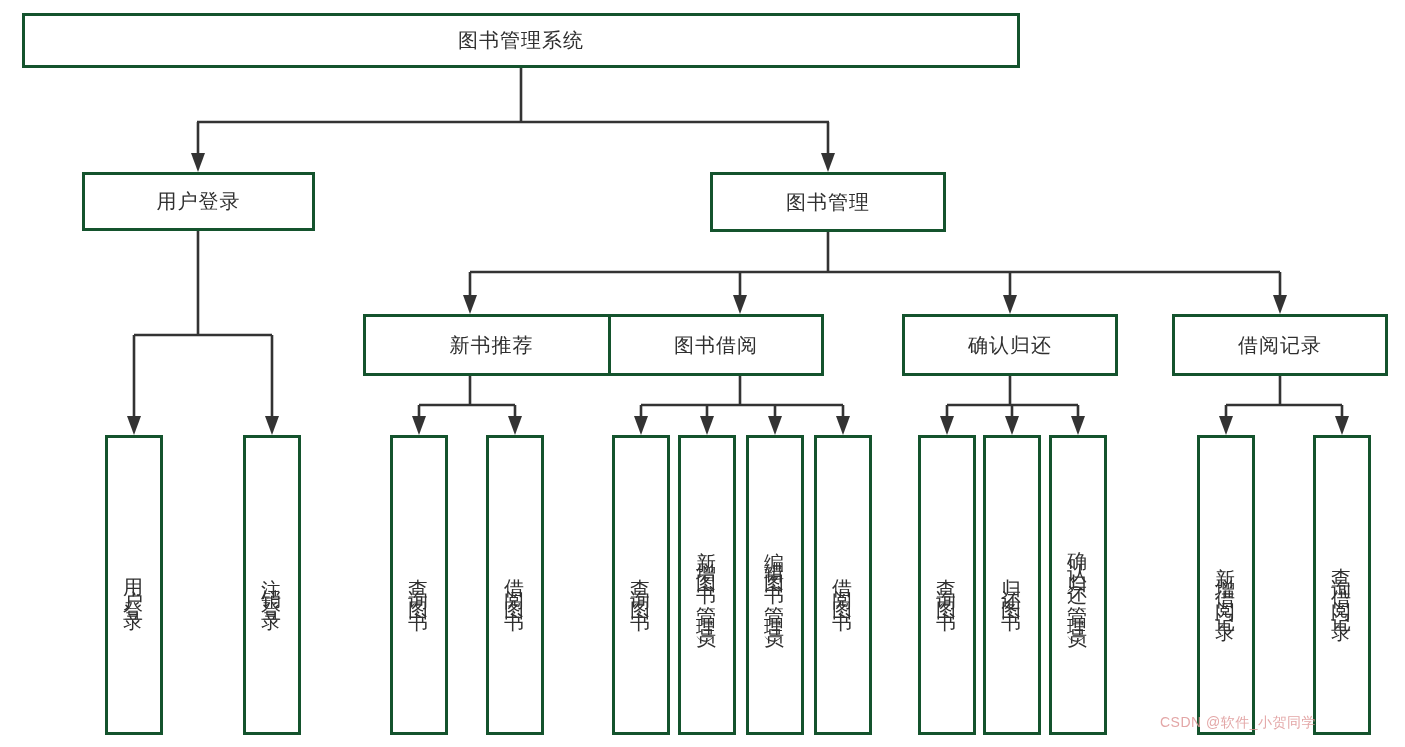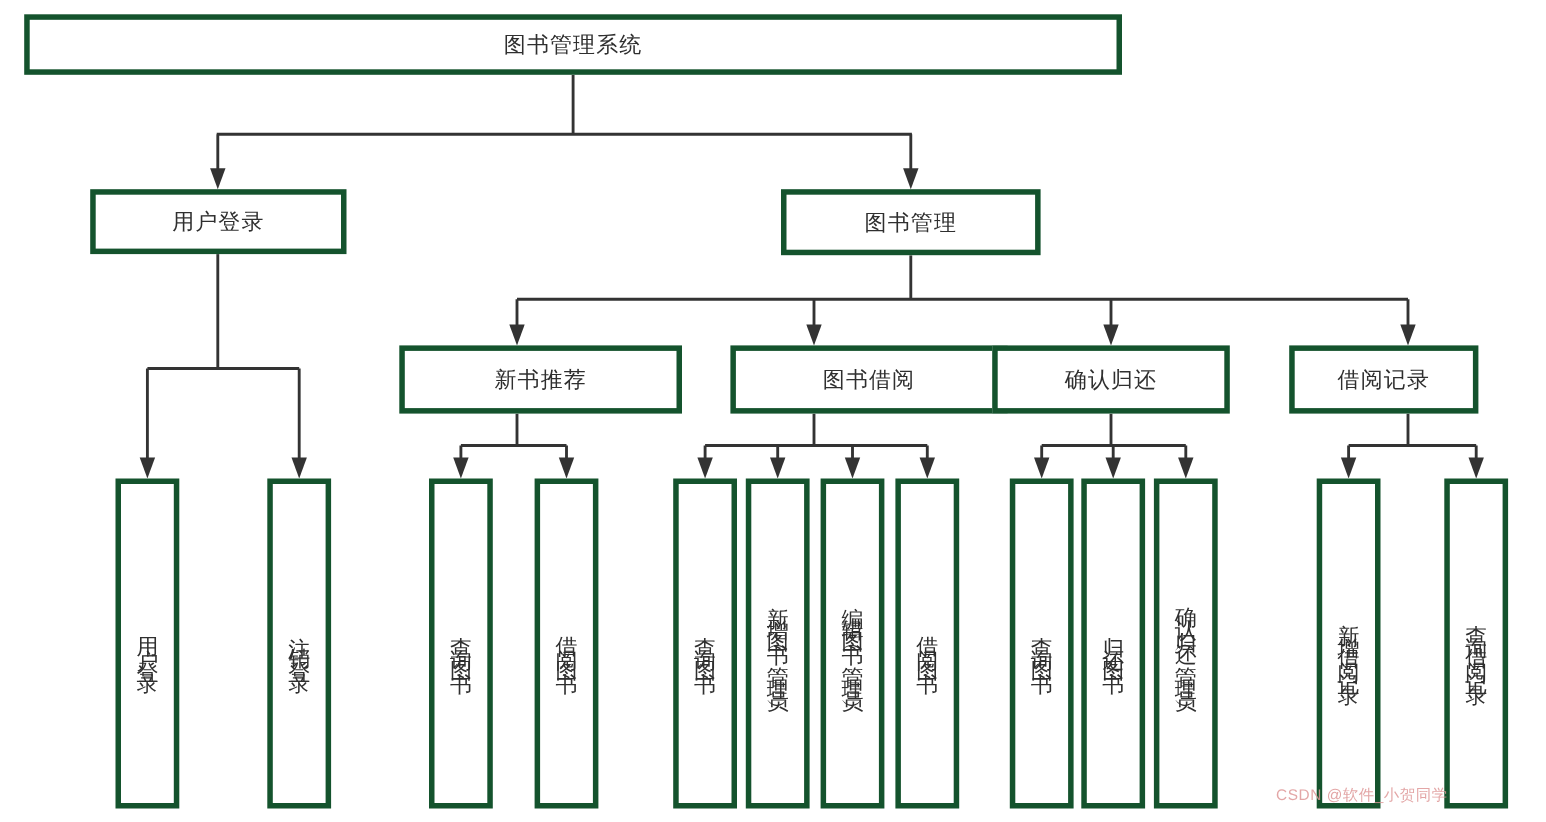--- a/index.html
+++ b/index.html
@@ -7,21 +7,21 @@
     position:relative;
     width:1405px;height:747px;
     background:#ffffff;
     overflow:hidden;
     font-family:"Liberation Sans","DejaVu Sans",sans-serif;
   }
   #wires{position:absolute;left:0;top:0;width:1405px;height:747px;}
   .box{
     position:absolute;
     box-sizing:border-box;
-    border:5px solid #14532d;
+    border:3px solid #14532d;
     background:#ffffff;
     display:flex;
     align-items:center;
     justify-content:center;
     color:#2f2f2f;
   }
   .hlbl{
     font-size:20px;
     letter-spacing:1px;
     white-space:nowrap;
@@ -98,27 +98,27 @@
   <div class="box" style="left:82px;top:172px;width:233px;height:59px">
     <span class="hlbl">用户登录</span>
   </div>
   <div class="box" style="left:710px;top:172px;width:236px;height:60px">
     <span class="hlbl">图书管理</span>
   </div>
 
   <div class="box" style="left:363px;top:314px;width:257px;height:62px">
     <span class="hlbl">新书推荐</span>
   </div>
-  <div class="box" style="left:664px;top:314px;width:252px;height:62px">
+  <div class="box" style="left:608px;top:314px;width:216px;height:62px">
     <span class="hlbl">图书借阅</span>
   </div>
   <div class="box" style="left:902px;top:314px;width:216px;height:62px">
     <span class="hlbl">确认归还</span>
   </div>
-  <div class="box" style="left:1172px;top:314px;width:172px;height:62px">
+  <div class="box" style="left:1172px;top:314px;width:216px;height:62px">
     <span class="hlbl">借阅记录</span>
   </div>
 
   <div class="box" style="left:105px;top:435px;width:58px;height:300px">
     <span class="vlbl">用户登录</span>
   </div>
   <div class="box" style="left:243px;top:435px;width:58px;height:300px">
     <span class="vlbl">注销登录</span>
   </div>
 

